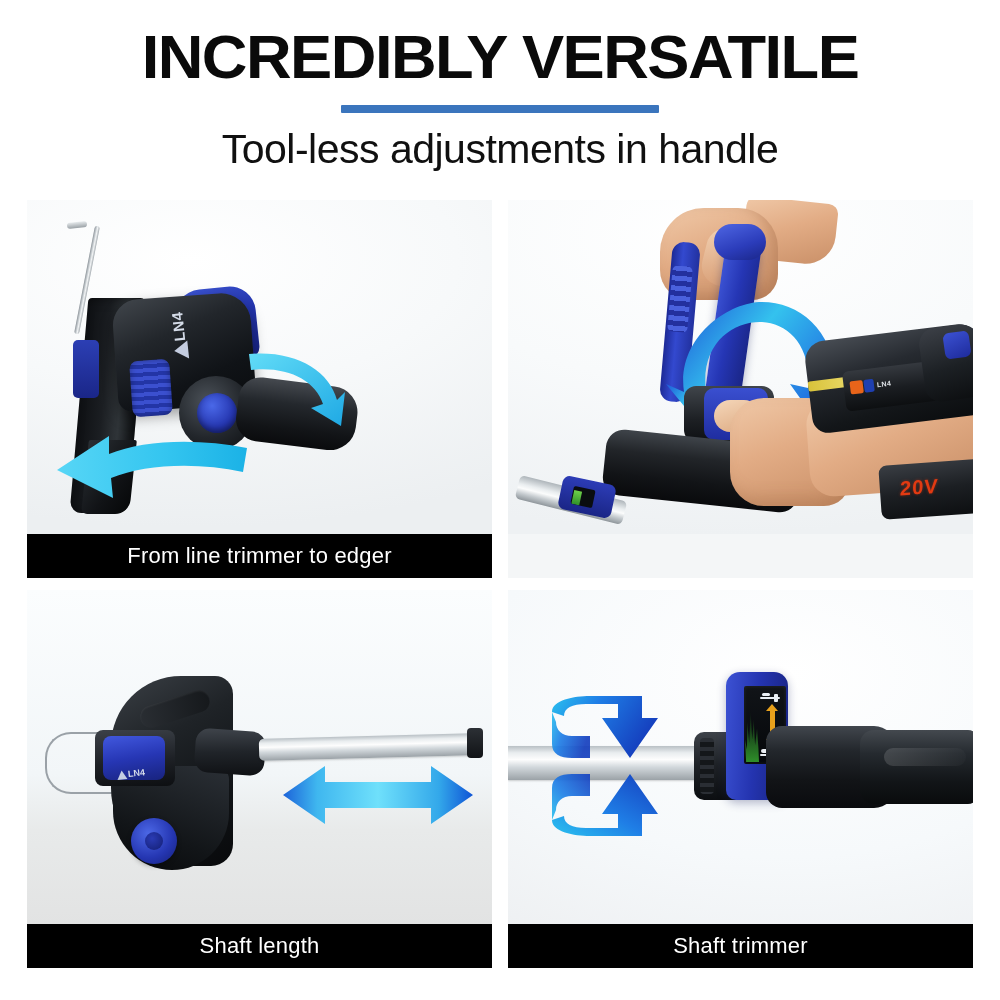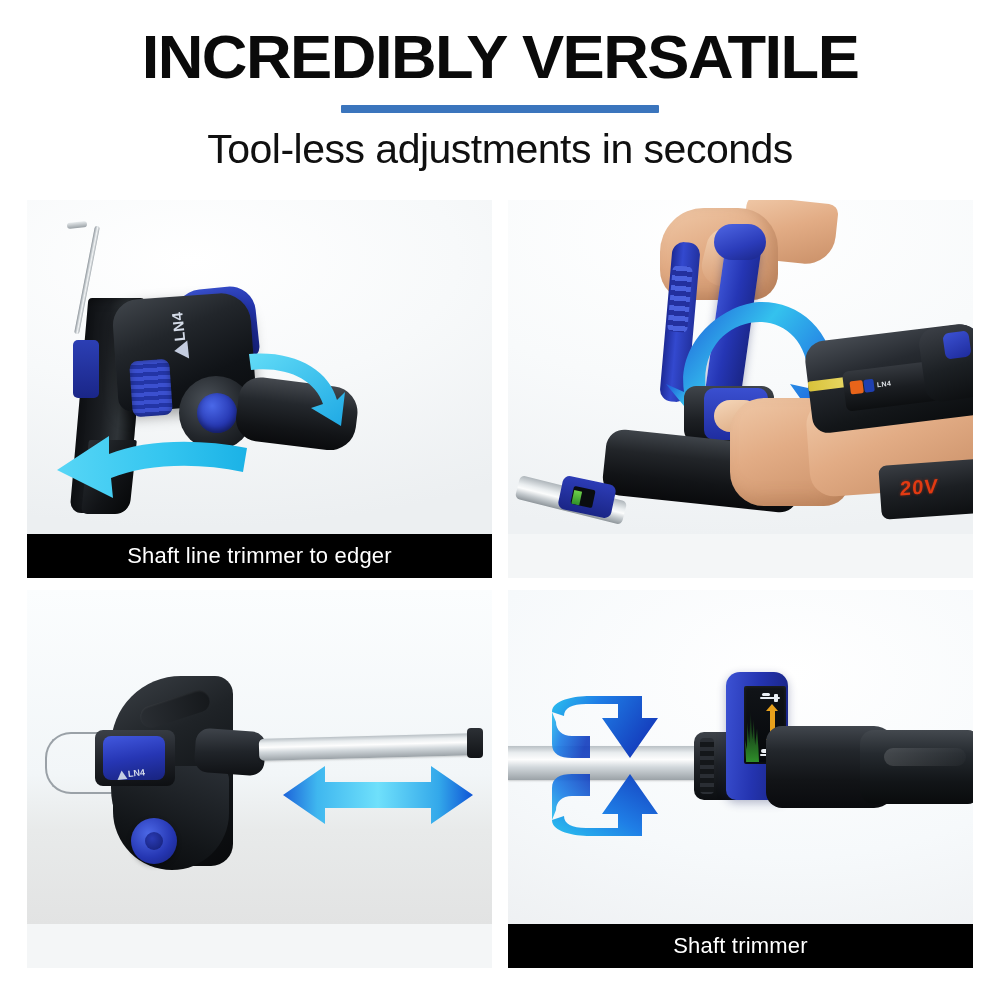--- a/index.html
+++ b/index.html
@@ -480,21 +480,21 @@
     border-radius:9px;
   }
   .p4-rot{position:absolute;left:38px;top:106px;}
 </style>
 </head>
 <body>
 
 <div class="header">
   <h1 class="headline">INCREDIBLY VERSATILE</h1>
   <div class="accent-rule"></div>
-  <p class="subhead">Tool-less adjustments in seconds</p>
+  <p class="subhead">Tool-less adjustments in handle</p>
 </div>
 
 <div class="grid">
 
   <div class="panel panel-1">
     <div class="photo">
       <div class="p1-wrap">
         <div class="p1-rod-head"></div>
         <div class="p1-rod"></div>
         <div class="p1-guard"></div>
@@ -528,21 +528,21 @@
               <stop offset="0%" stop-color="#57d6f6"></stop>
               <stop offset="55%" stop-color="#35c6f0"></stop>
               <stop offset="100%" stop-color="#1bb2e6"></stop>
             </linearGradient>
           </defs>
           <path d="M200 16 C150 6 96 8 62 22 L62 4 L10 38 L66 66 L64 46 C98 32 150 30 196 40 Z" fill="url(#cyB)"></path>
         </svg>
       </div>
     </div>
     <div class="caption-bar">
-      <span class="caption-text">Shaft line trimmer to edger</span>
+      <span class="caption-text">From line trimmer to edger</span>
     </div>
   </div>
 
   <div class="panel panel-2">
     <div class="photo">
       <div class="p2-wrap">
         <div class="skin p2-forearm-top"></div>
         <div class="skin p2-hand-top"></div>
         <div class="skin p2-thumb"></div>
 
@@ -622,20 +622,23 @@
               <stop offset="0%" stop-color="#1c63d9"></stop>
               <stop offset="18%" stop-color="#3fb7ef"></stop>
               <stop offset="50%" stop-color="#6fe0fb"></stop>
               <stop offset="82%" stop-color="#33a8ea"></stop>
               <stop offset="100%" stop-color="#0f54d6"></stop>
             </linearGradient>
           </defs>
           <path d="M4 37 L46 8 L46 24 L152 24 L152 8 L194 37 L152 66 L152 50 L46 50 L46 66 Z" fill="url(#dblG)"></path>
         </svg>
       </div>
+    </div>
+    <div class="caption-bar">
+      <span class="caption-text">Shaft length</span>
     </div>
   </div>
 
   <div class="panel panel-4">
     <div class="photo">
       <div class="p4-wrap">
         <div class="alu p4-shaft"></div>
 
         <svg class="p4-rot" width="136" height="140">
           <defs>

